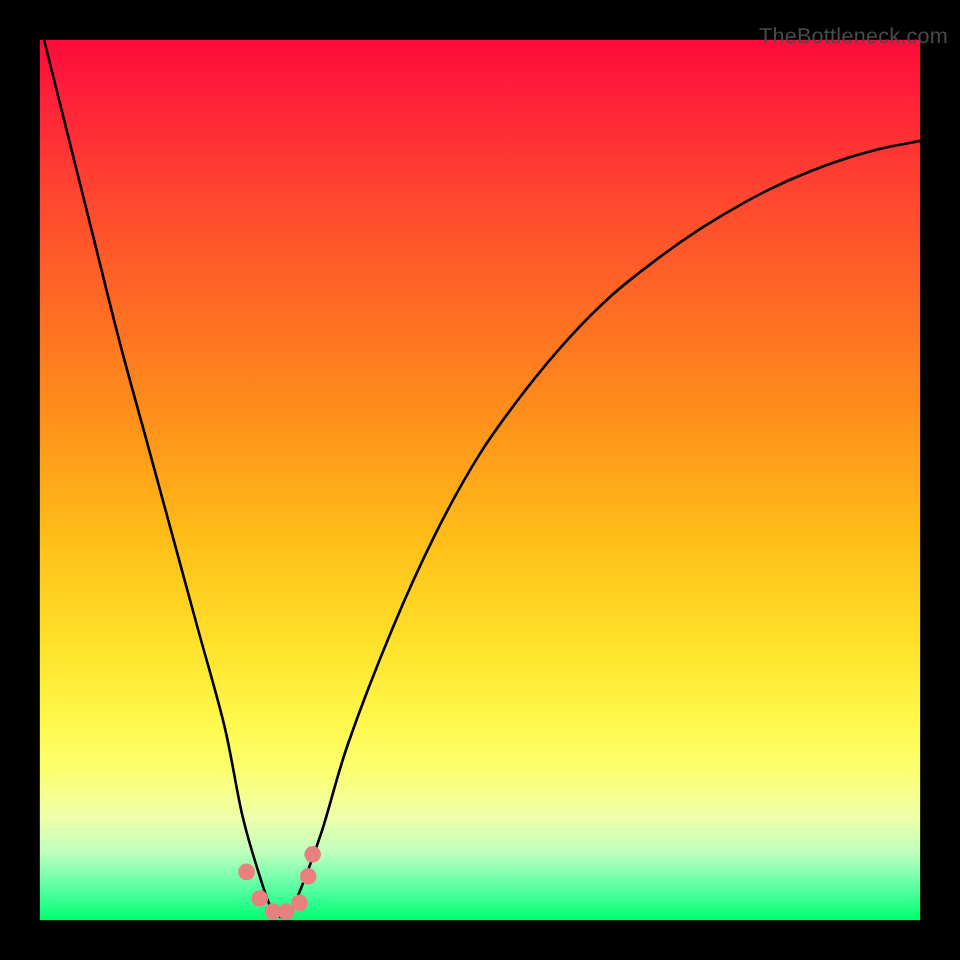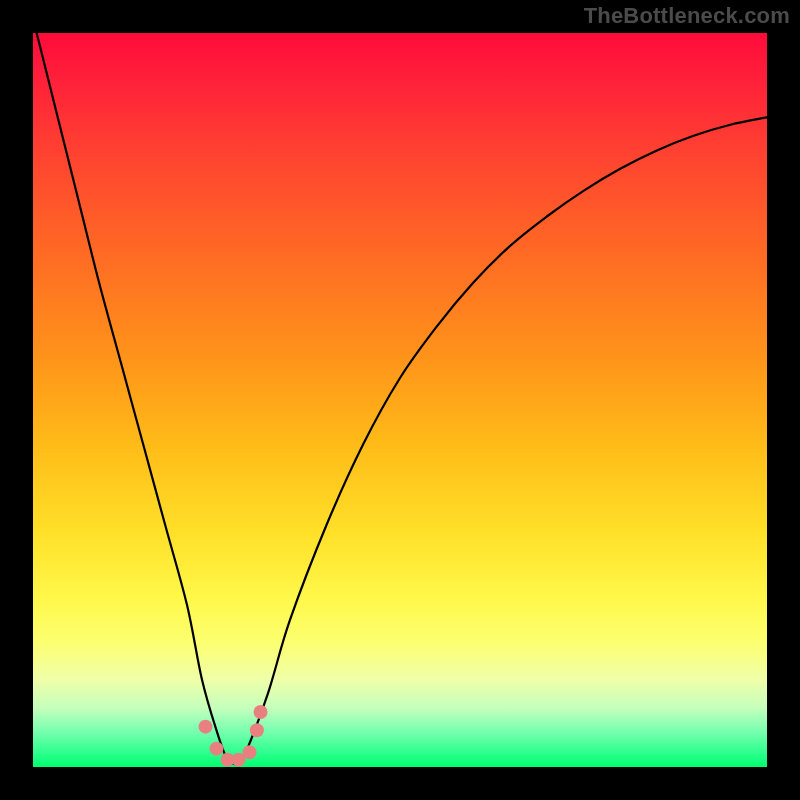--- a/index.html
+++ b/index.html
@@ -46,25 +46,25 @@
       #fcff70 83%,
       #f0ffa8 88%,
       #c4ffbc 92%,
       #7bffb0 95%,
       #2eff8e 98%,
       #00ff6e 100%
     );
   }
   .watermark {
     position: absolute;
-    top: 3px;
+    top: 20px;
     right: 10px;
     color: #4b4b4b;
-    font-size: 22px;
-    font-weight: 700;
+    font-size: 18px;
+    font-weight: 400;
     letter-spacing: 0.2px;
     user-select: none;
   }
   svg.overlay {
     position: absolute;
     left: 0;
     top: 0;
     width: 734px;
     height: 734px;
   }

